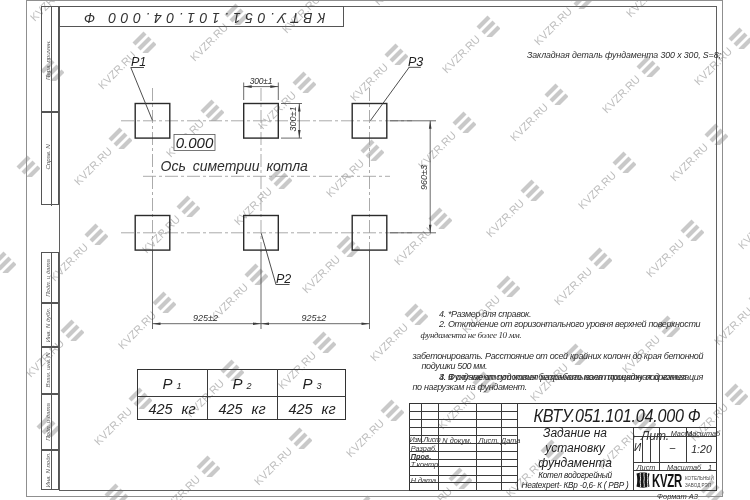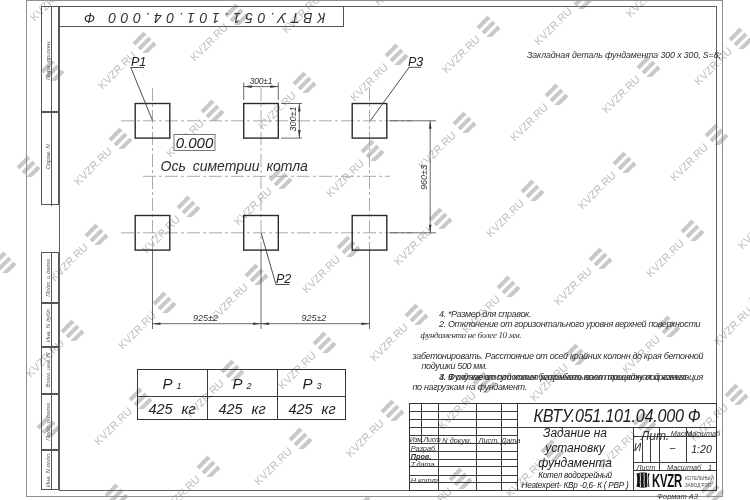--- a/index.html
+++ b/index.html
@@ -599,22 +599,22 @@
 <div class="tbl" style="left:633.2px;top:436.4px;width:84.2px;height:1px;"></div>
 <div class="tbl" style="left:633.2px;top:462px;width:84.2px;height:1px;"></div>
 <div class="tbl" style="left:633.2px;top:469.9px;width:84.2px;height:1px;"></div>
 
 <div class="txt" style="left:409.7px;top:435.6px;font-size:6.9px;color:#333;letter-spacing:-0.2px;">Изм.Лист</div>
 <div class="txt" style="left:438.1px;top:435.6px;width:38px;text-align:center;font-size:7.3px;color:#333;">N докум.</div>
 <div class="txt" style="left:476.3px;top:435.6px;width:25px;text-align:center;font-size:7.3px;color:#333;">Лист.</div>
 <div class="txt" style="left:501.1px;top:435.6px;width:16px;text-align:center;font-size:7.3px;color:#333;">Дата</div>
 <div class="txt" style="left:410.7px;top:443.6px;font-size:7.3px;color:#333;">Разраб.</div>
 <div class="txt" style="left:410.7px;top:451.5px;font-size:7.3px;color:#333;font-weight:bold;">Пров.</div>
-<div class="txt" style="left:410.7px;top:459.5px;font-size:7.3px;color:#333;">Т.дата.</div>
-<div class="txt" style="left:410.7px;top:475.5px;font-size:7.3px;color:#333;">Н.котла.</div>
+<div class="txt" style="left:410.7px;top:459.5px;font-size:7.3px;color:#333;">Т.контр.</div>
+<div class="txt" style="left:410.7px;top:475.5px;font-size:7.3px;color:#333;">Н.дата.</div>
 <div class="txt" style="left:410.7px;top:483.3px;font-size:7.3px;color:#333;margin-top:41px;">Утв.</div>
 
 <div class="txt" style="left:517px;top:404.5px;width:200px;text-align:center;font-size:19px;letter-spacing:-0.3px;color:#1e1e1e;transform:scaleX(0.85);">КВТУ.051.101.04.000  Ф</div>
 
 <div class="txt" style="left:517px;top:425.5px;width:116px;text-align:center;font-size:12px;color:#222;line-height:15px;">Задание на<br>установку<br>фундамента</div>
 
 <div class="txt" style="left:517px;top:471px;width:116px;text-align:center;font-size:8.2px;color:#222;line-height:10.2px;letter-spacing:-0.25px;">Котел водогрейный<br>Heatexpert- КВр -0,6- К ( РВР )</div>
 
 <div class="txt" style="left:633px;top:428.6px;width:26px;text-align:center;font-size:12px;color:#333;padding-left:8px;">Лит.</div>
 <div class="txt" style="left:668px;top:428.6px;width:27px;text-align:center;font-size:7.3px;color:#333;">Масса</div>

